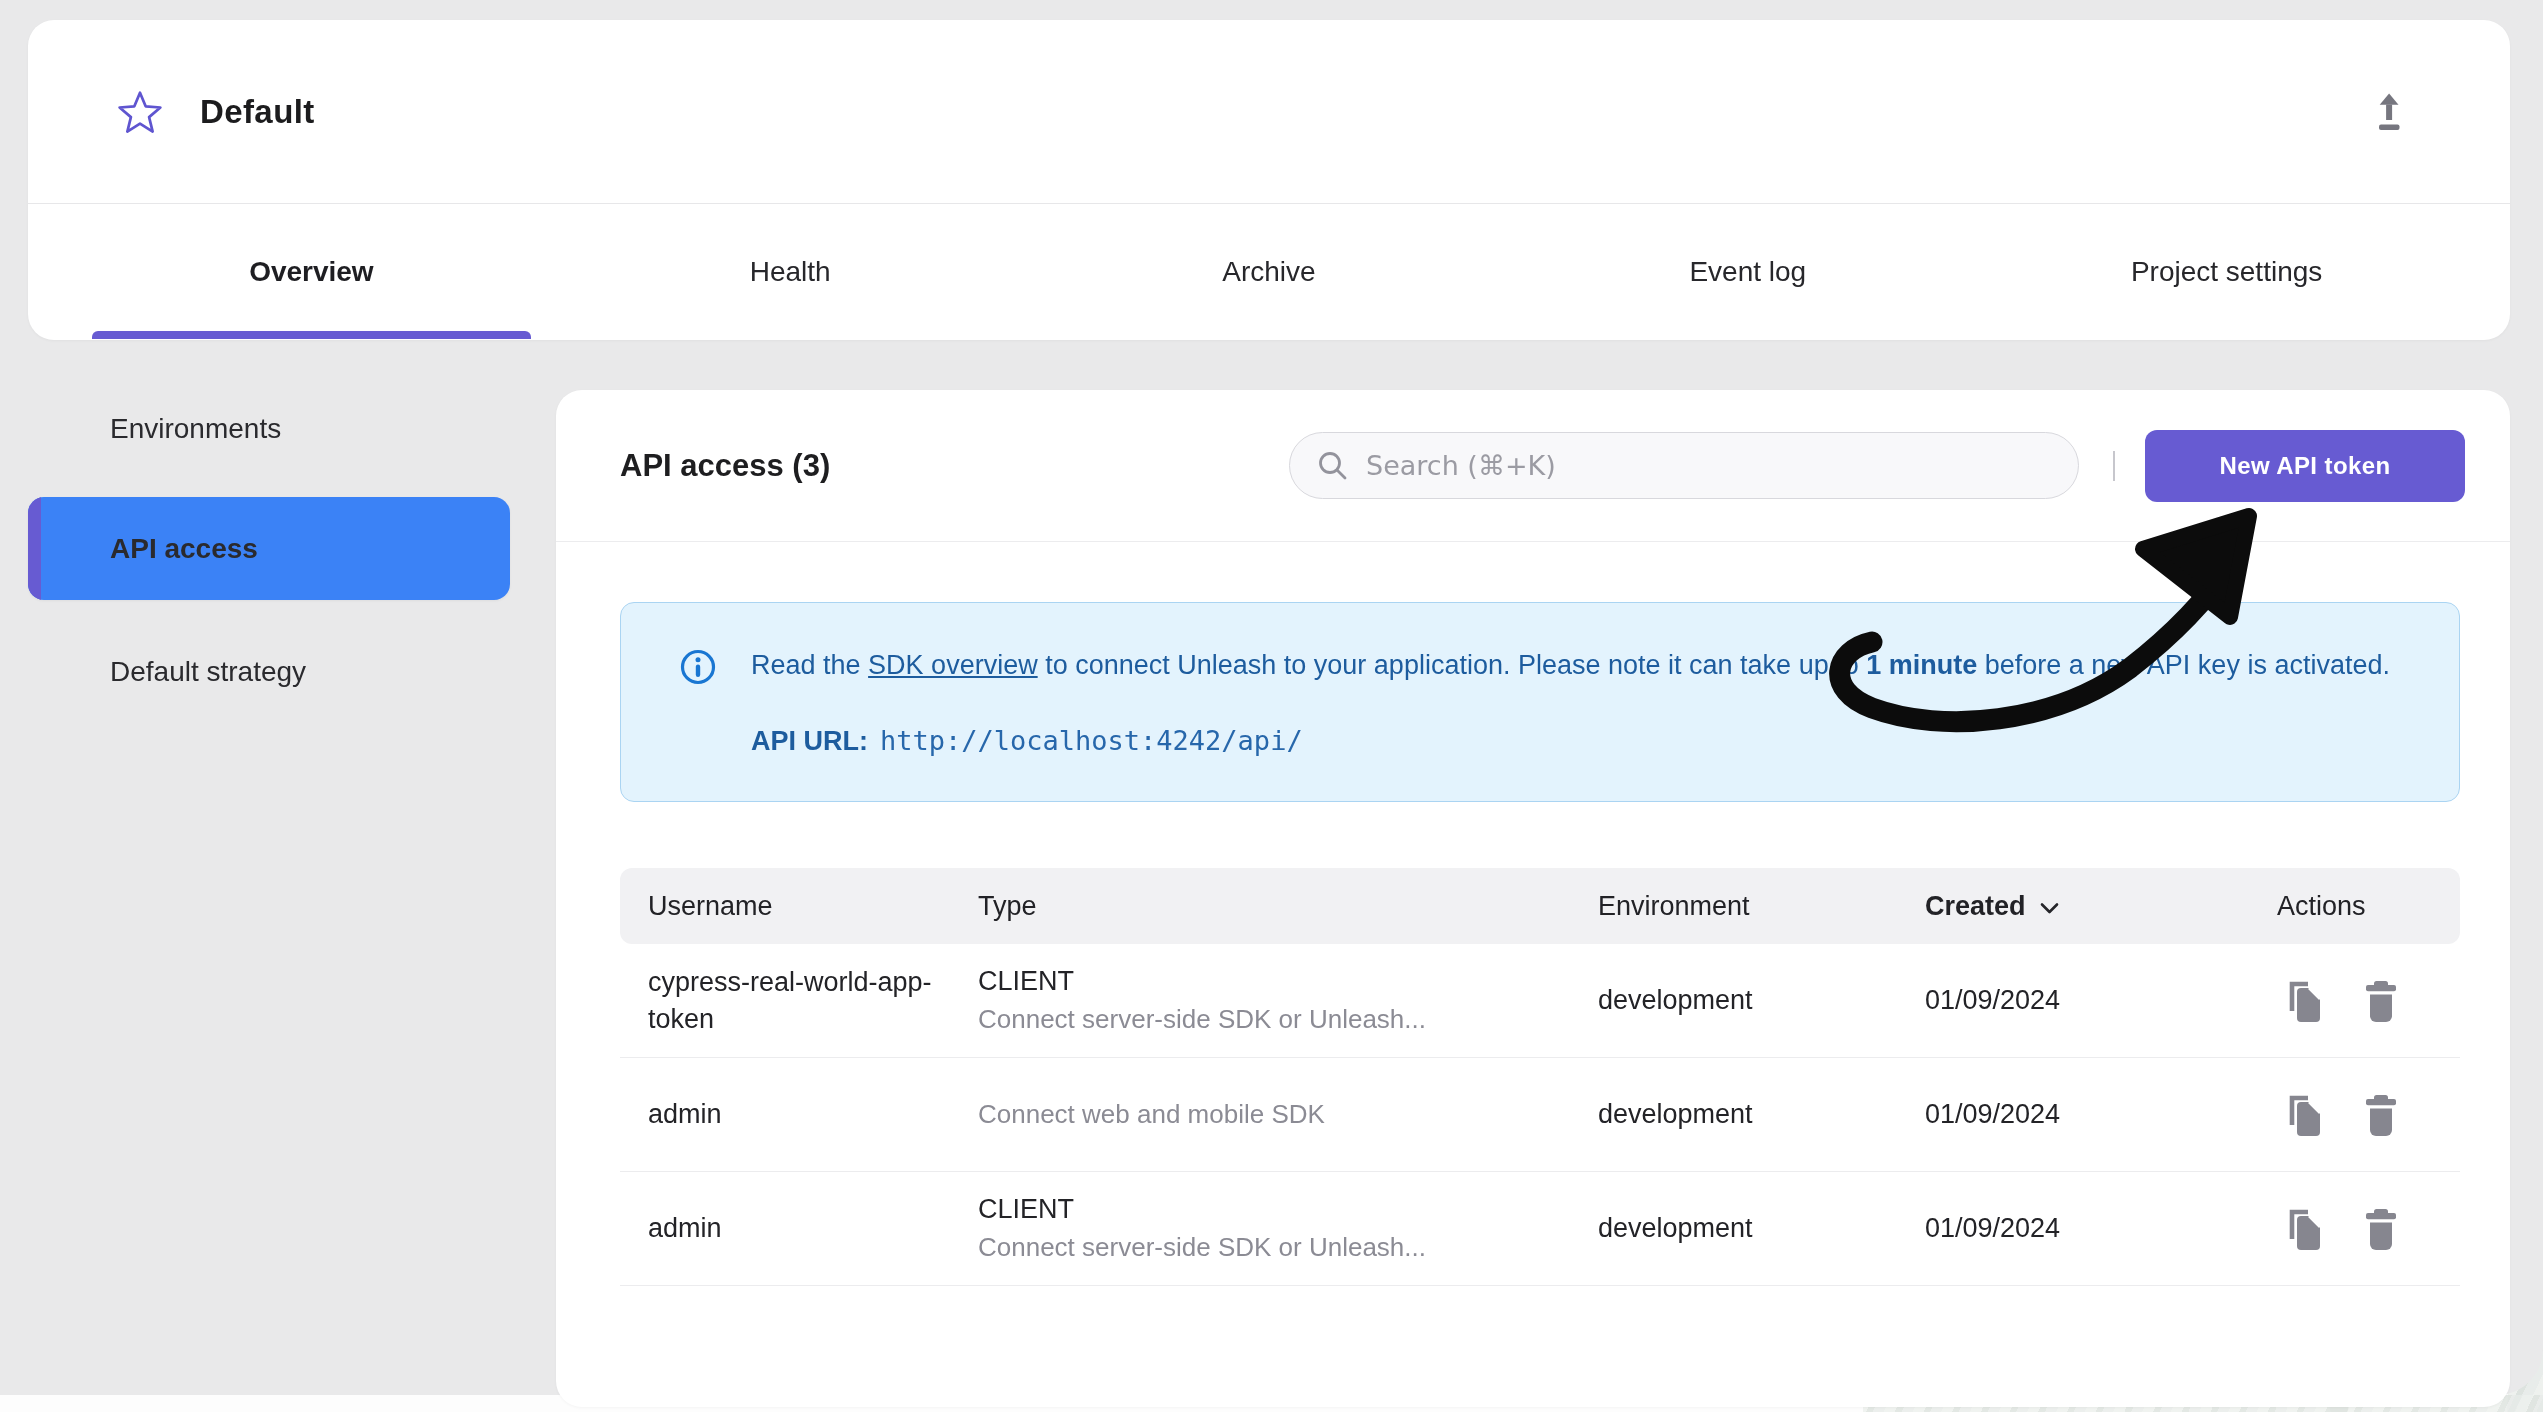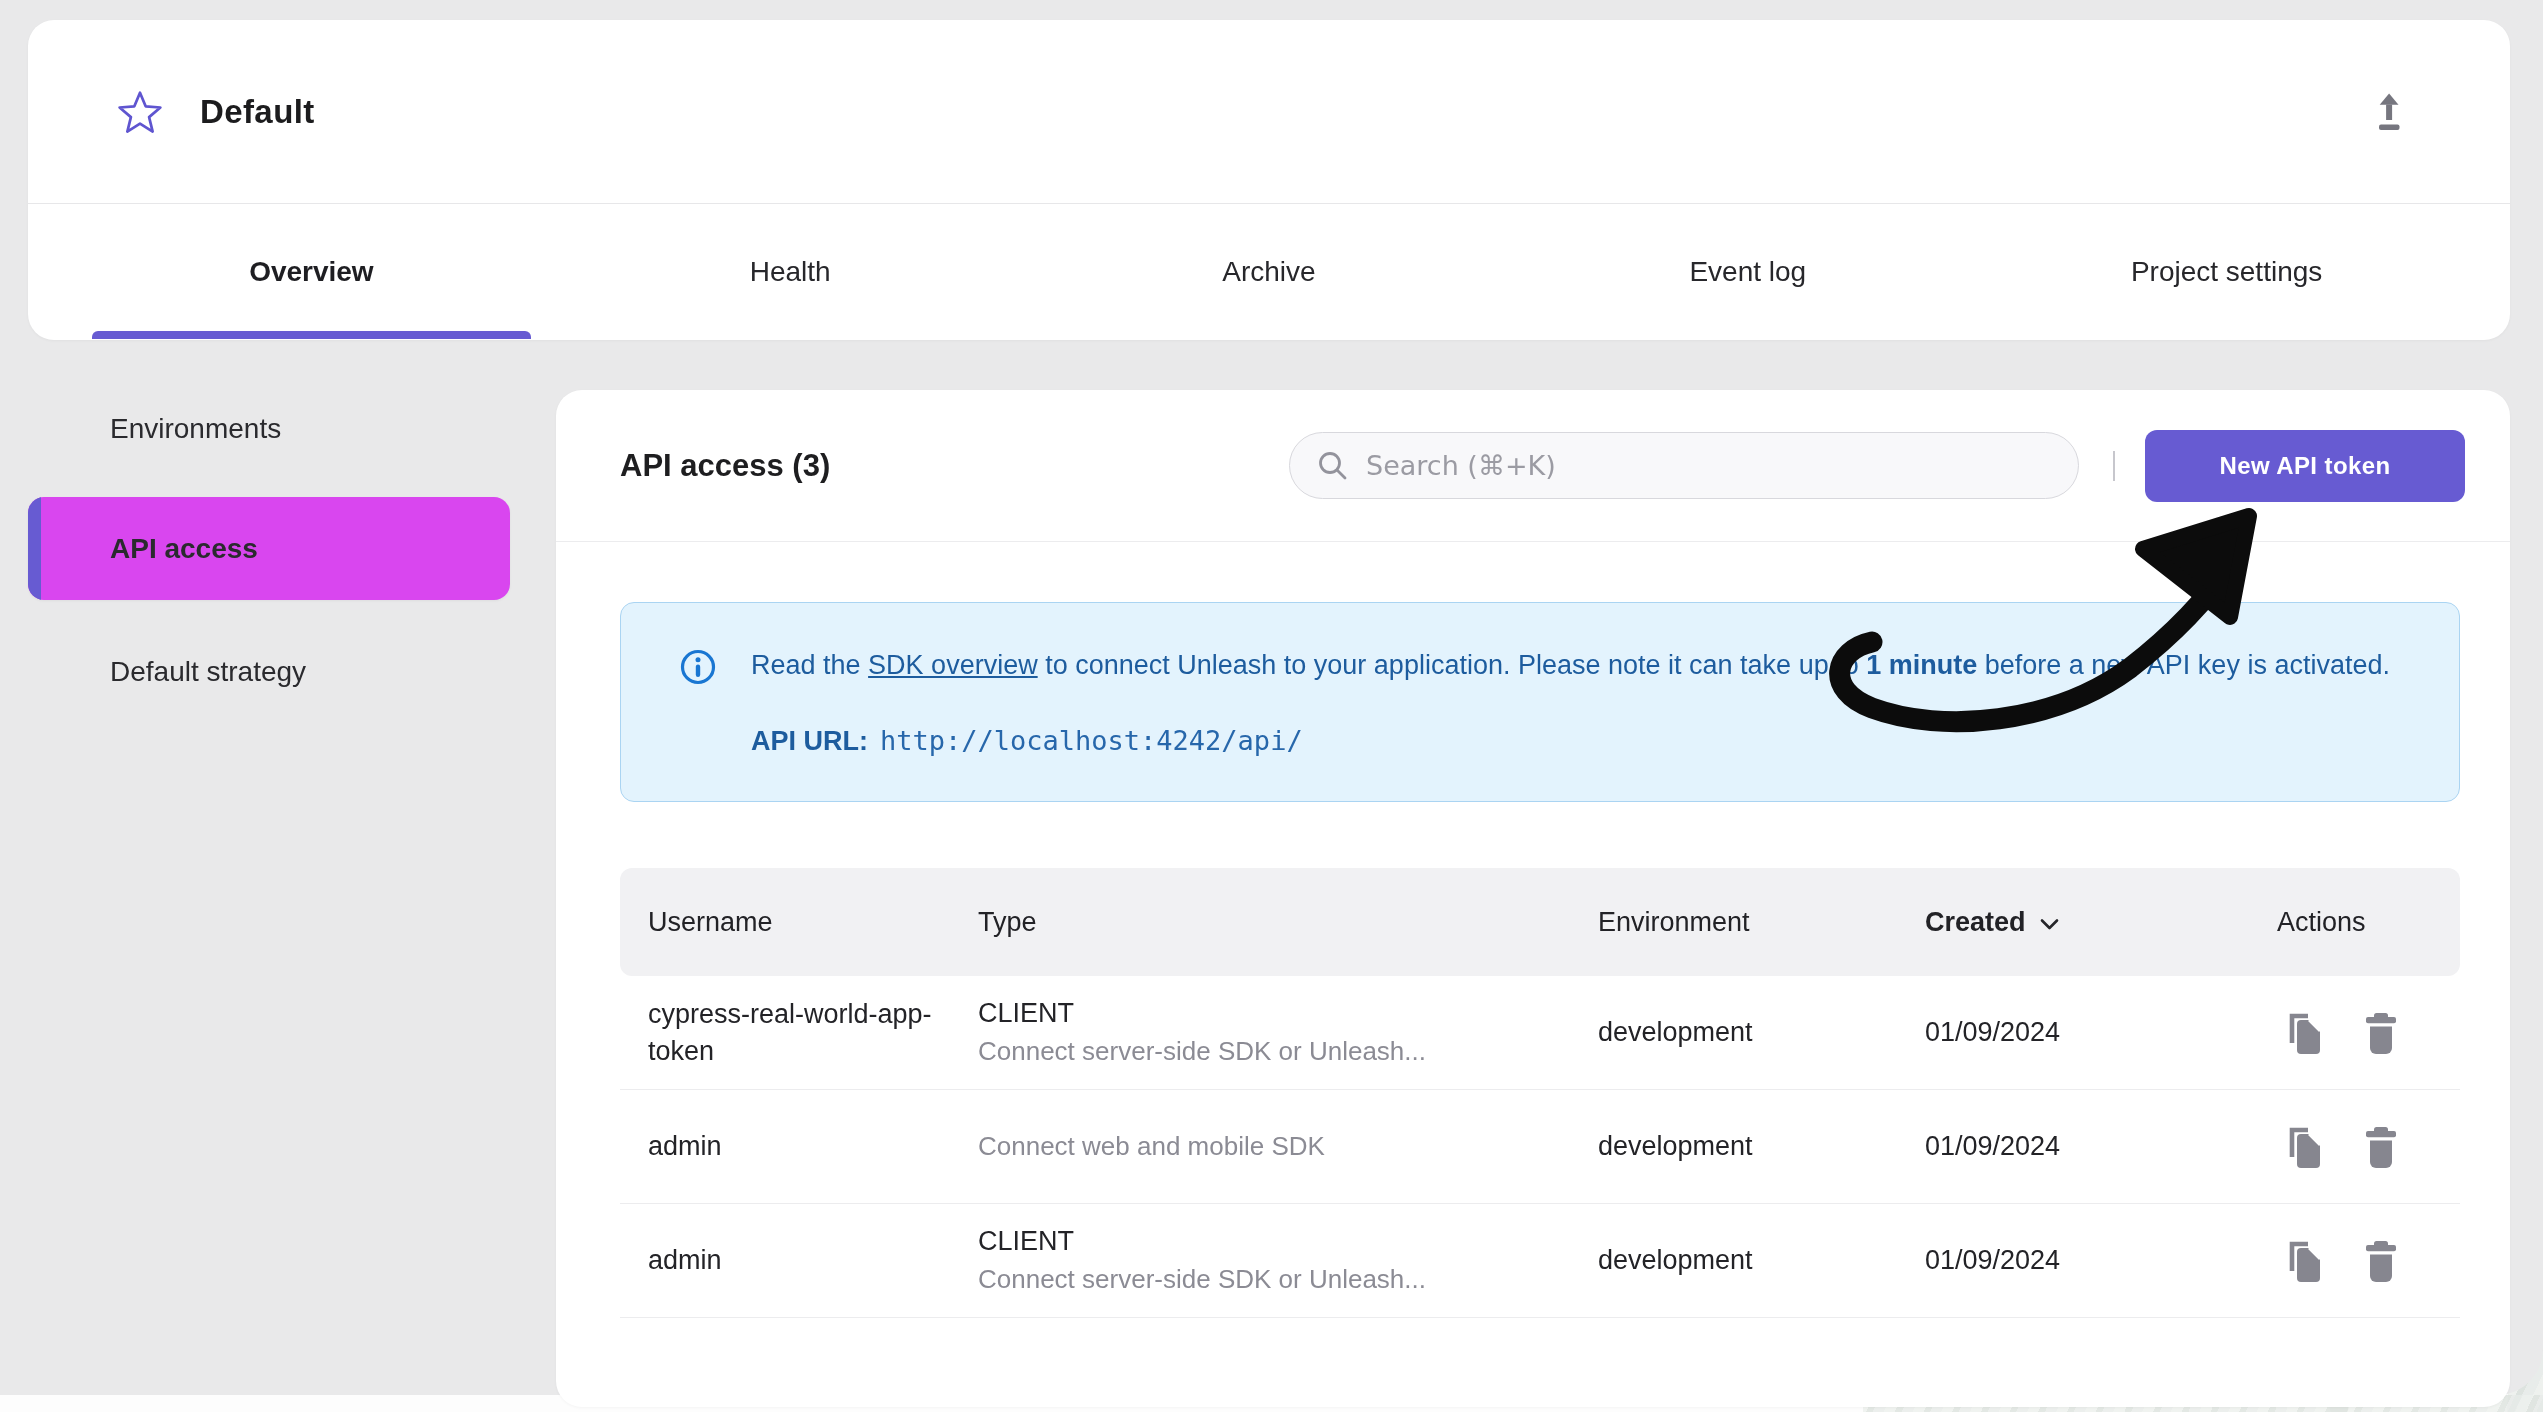--- a/index.html
+++ b/index.html
@@ -40,21 +40,21 @@
     font-size:28px; font-weight:500; color:#27272b; cursor:pointer; }
   .tab.active{ font-weight:600; color:#1e1e22; }
   .tab-underline{ position:absolute; left:0; right:0; bottom:0; height:8px;
     background:#675BD2; border-radius:6px 6px 0 0; }
 
   
   .sidebar{ position:absolute; left:28px; top:373px; width:482px; }
   .side-item{ height:80px; display:flex; align-items:center; padding-left:82px;
     font-size:28px; color:#2a2a2e; cursor:pointer; }
   .side-item.first{ margin-top:16px; }
-  .side-item.active{ background:#d946ef; border-radius:16px; height:103px; margin-top:28px;
+  .side-item.active{ background:#3b82f6; border-radius:16px; height:103px; margin-top:28px;
     font-weight:700; position:relative; overflow:hidden;
     box-shadow:0 1px 3px rgba(0,0,0,.05); }
   .active-bar{ position:absolute; left:0; top:0; bottom:0; width:13px; background:#675BD2; }
   .side-item.last{ margin-top:30px; height:84px; }
 
   
   .main-card{ left:556px; top:390px; width:1954px; height:1017px; }
   .panel-header{ display:flex; align-items:center; height:152px;
     padding:0 45px 0 64px; border-bottom:1px solid #ececee; }
   .panel-title{ font-size:31px; font-weight:600; color:#1e1e20; }
@@ -74,21 +74,21 @@
   .alert{ margin-top:60px; background:#e3f3fd; border:1px solid #aad4f2; border-radius:14px;
     padding:42px 40px 40px 58px; display:flex; color:#1d5c9e; font-size:27px; line-height:40px; }
   .alert-icon{ flex:none; margin:3px 34px 0 0; }
   .alert-link{ color:#1d5c9e; text-decoration:underline; cursor:pointer; }
   .api-url-line{ margin-top:36px; }
   .api-url-label{ font-weight:700; }
   .api-url-value{ font-family:"DejaVu Sans Mono", monospace; margin-left:12px; color:#2767ab; }
 
   
   .table{ margin-top:66px; }
-  .thead{ display:flex; align-items:center; height:108px; background:#f1f1f3;
+  .thead{ display:flex; align-items:center; height:76px; background:#f1f1f3;
     border-radius:12px; font-size:27px; color:#222226; }
   .trow{ display:flex; align-items:center; min-height:114px;
     border-bottom:1px solid #ececee; font-size:27px; color:#232327; }
   .col-username{ width:358px; padding:0 24px 0 28px; line-height:37px; }
   .col-type{ width:620px; padding-right:24px; }
   .col-env{ width:307px; }
   .col-created{ width:340px; padding-left:20px; display:flex; align-items:center; }
   .thead .col-created{ font-weight:700; cursor:pointer; }
   .sort-chevron{ margin-left:14px; margin-top:4px; }
   .col-actions{ flex:1; padding-left:32px; display:flex; align-items:center; gap:26px; }

